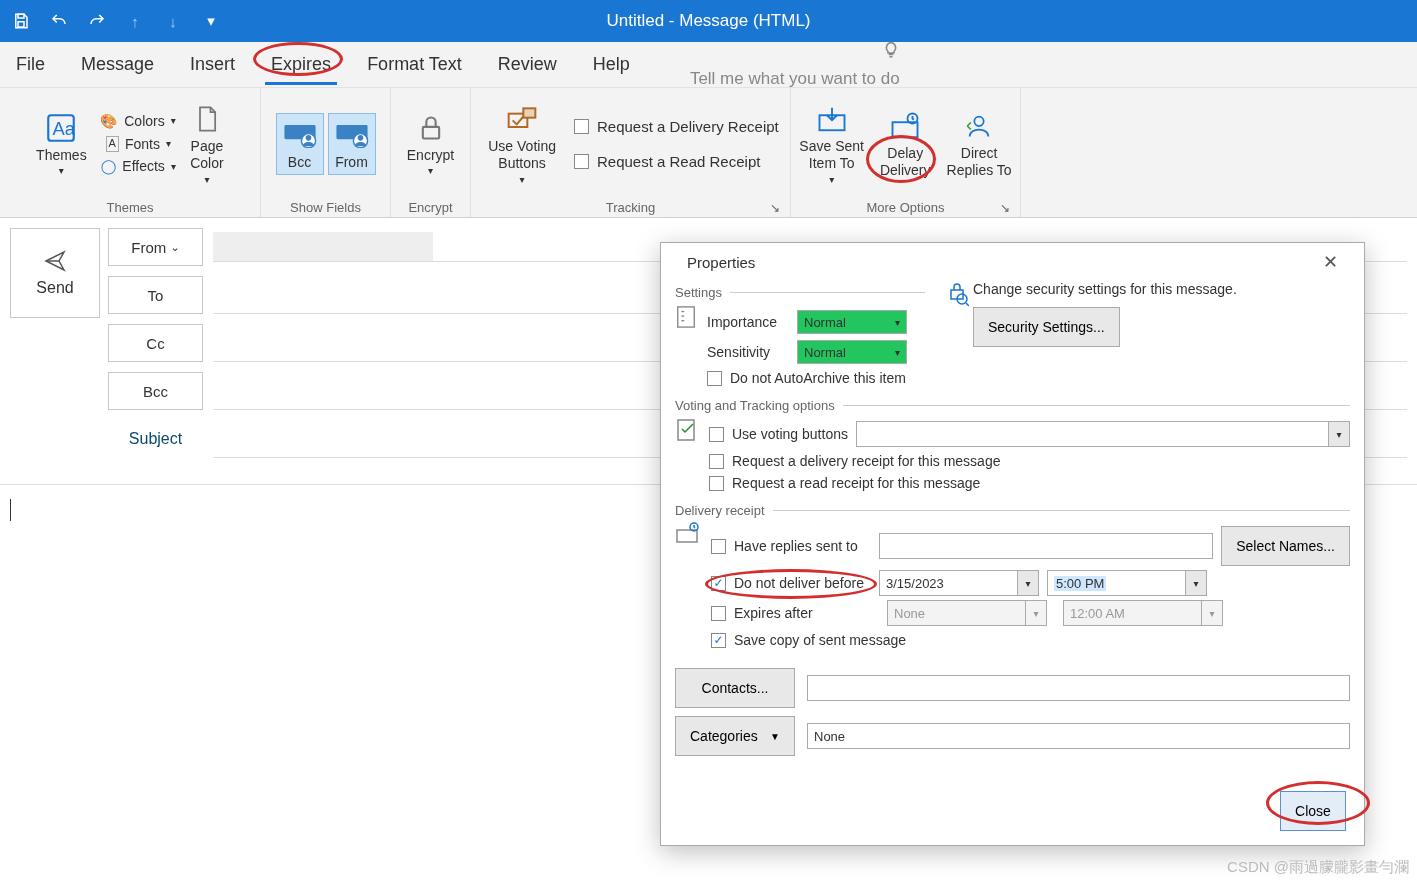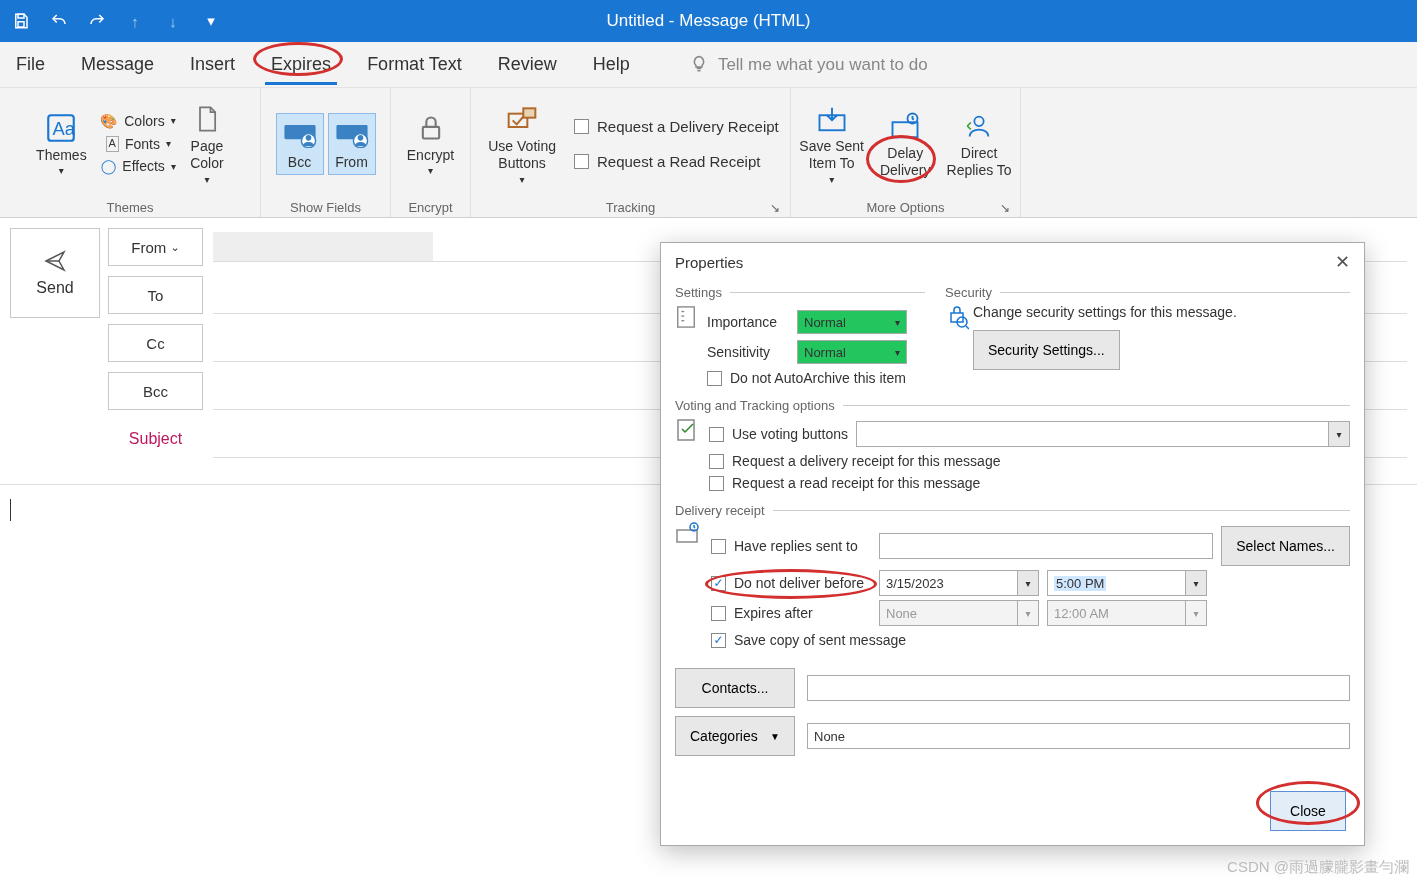--- a/index.html
+++ b/index.html
@@ -5,44 +5,44 @@
   * { box-sizing: border-box; font-family: "Segoe UI", Arial, sans-serif; }
   body { margin:0; padding:0; background:#fff; width:1417px; height:881px; overflow:hidden; position:relative; color:#333; }
   .titlebar { background:#1976d2; color:#fff; height:42px; display:flex; align-items:center; padding:0 10px; font-size:15px; position:relative; }
   .qat { display:flex; gap:16px; align-items:center; }
   .qat .ico { width:22px; height:22px; display:flex; align-items:center; justify-content:center; }
   .titlebar .title { position:absolute; left:50%; transform:translateX(-50%); font-size:17px; }
   .menubar { height:46px; background:#f3f3f3; display:flex; align-items:center; padding:0 10px; gap:24px; font-size:18px; color:#333; border-bottom:1px solid #e3e3e3;}
   .menubar .tab { padding:8px 6px; cursor:pointer; position:relative; }
   .menubar .tab.active { font-weight:400; }
   .circle-red { position:absolute; border:3px solid #d32f2f; border-radius:50%; pointer-events:none; }
-  .tellme { display:flex; align-items:flex-start; gap:10px; color:#888; font-size:17px; margin-left:30px;}
+  .tellme { display:flex; align-items:flex-end; gap:10px; color:#888; font-size:17px; margin-left:30px;flex-direction:column;}
   .ribbon { height:130px; background:#f3f3f3; display:flex; border-bottom:1px solid #d0d0d0; }
   .rgroup { border-right:1px solid #e0e0e0; padding:4px 8px 0 8px; display:flex; flex-direction:column; align-items:center; justify-content:space-between; }
   .rgroup .contents { display:flex; align-items:center; gap:4px; flex:1; }
   .rgroup .label { font-size:13px; color:#666; padding:4px 0 2px 0; display:flex; align-items:center; gap:6px; position:relative; width:100%; justify-content:center;}
   .rbtn { display:flex; flex-direction:column; align-items:center; justify-content:center; gap:2px; padding:4px 6px; font-size:14px; color:#333; cursor:pointer; text-align:center; line-height:1.2; }
   .rbtn .bigico { width:34px; height:34px; display:flex; align-items:center; justify-content:center; }
   .rbtn.small { flex-direction:row; font-size:14px; padding:2px 4px; gap:6px; }
   .ribbon-checkbox { display:flex; align-items:center; gap:8px; font-size:15px; padding:2px 0;}
   .ribbon-checkbox .cb { width:15px; height:15px; border:1px solid #888; background:#fff; }
   .launcher { font-size:12px; color:#666; position:absolute; right:2px; bottom:2px;}
   .compose { padding:10px 10px; display:flex; gap:8px; }
   .sendblk { width:90px; height:90px; border:1px solid #c8c8c8; display:flex; flex-direction:column; align-items:center; justify-content:center; gap:6px; font-size:16px;}
   .fields { flex:1; }
   .frow { display:flex; align-items:center; margin-bottom:10px; gap:10px;}
   .fbtn { width:95px; height:38px; border:1px solid #c8c8c8; background:#fff; display:flex; align-items:center; justify-content:center; font-size:15px; cursor:pointer;}
   .finput { flex:1; height:38px; border:none; border-bottom:1px solid #ddd; padding:0 8px; font-size:15px; }
-  .subjlabel { width:95px; text-align:center; font-size:16px; color:#be185d;}
+  .subjlabel { width:95px; text-align:center; font-size:16px; color:#0c4a6e;}
   .msgbody { border-top:1px solid #ddd; margin:6px 0 0 0; padding:14px 10px; min-height:300px; }
   .cursor { border-left:1.5px solid #333; height:22px; display:inline-block; }
 
   
   .dialog { position:absolute; left:660px; top:242px; width:705px; height:604px; background:#fff; border:1px solid #aaa; box-shadow:0 6px 24px rgba(0,0,0,.25); font-size:14px; color:#333;}
-  .dlg-title { height:38px; display:flex; align-items:center; justify-content:space-between; padding:0 14px; font-size:15px;}
+  .dlg-title { height:38px; display:flex; align-items:center; justify-content:space-between; padding:0 26px; font-size:15px;}
   .dlg-close { font-size:18px; cursor:pointer; color:#555; }
   .dlg-body { padding:0 14px 0 14px; }
   .fs-row { display:flex; gap:20px; }
   .fs-col { flex:1; }
   .legend { font-size:13px; color:#666; display:flex; align-items:center; gap:8px; margin:4px 0;}
   .legend .line { flex:1; height:1px; background:#ccc; }
   .kv { display:flex; align-items:center; gap:10px; margin:6px 0;}
   .kv .k { width:80px; text-align:left; font-size:14px;}
   .sel { flex:1; max-width:110px; height:24px; border:1px solid #aaa; background:#22c55e; display:flex; align-items:center; justify-content:space-between; padding:0 6px; font-size:13px;}
   .cbx { width:15px; height:15px; border:1px solid #888; background:#fff; display:inline-flex; align-items:center; justify-content:center; font-size:12px; color:#1976d2; line-height:1;}
@@ -349,24 +349,20 @@
               </div>
             <label class="chk-label">
                 <span class="cbx"></span>
                 <span>Do not AutoArchive this item</span>
               </label>
           </div>
         </div>
       </div>
 
       <div class="fs-col">
-        <div class="legend">
-            <span>Security</span>
-            <span class="line"></span>
-          </div>
         <div style="display:flex;gap:4px">
           <div>
               <svg width="24" height="26" viewBox="0 0 24 26" stroke="#1976d2" fill="none" stroke-width="1.5">
                 <rect x="6" y="9" width="12" height="9"></rect>
                 <path d="M9 9V6a3 3 0 116 0v3"></path>
                 <circle cx="17" cy="18" r="5"></circle>
                 <line x1="21" y1="22" x2="24" y2="25"></line>
               </svg>
             </div>
           <div>
@@ -441,21 +437,21 @@
               <div class="txt">3/15/2023</div>
               <div class="drop">▾</div>
             </div>
           <div class="combo" style="width:160px">
               <div class="txt">
                 <span class="highlight">5:00 PM</span>
               </div>
               <div class="drop">▾</div>
             </div>
         </div>
-        <div style="display:flex;align-items:center;gap:8px;margin:4px 0" class="disabled">
+        <div style="display:flex;align-items:center;gap:16px;margin:4px 0" class="disabled">
           <label class="chk-label" style="margin:0;width:160px">
               <span class="cbx"></span>
               <span>Expires after</span>
             </label>
           <div class="combo" style="width:160px">
               <div class="txt">None</div>
               <div class="drop">▾</div>
             </div>
           <div class="combo" style="width:160px">
               <div class="txt">12:00 AM</div>
@@ -477,19 +473,19 @@
       <button class="btn" style="width:120px;display:flex;justify-content:space-between;align-items:center">
           <span>Categories</span>
           <span style="font-size:10px">▼</span>
         </button>
       <div class="txt" style="flex:1">None</div>
     </div>
   </div>
 
   <div class="dlg-foot" style="position:absolute">
     <span style="position:relative;display:inline-block">
-      <button class="btn" style="width:76px;background:#e3edf7;border-color:#5a8fd6">Close</button>
+      <button class="btn" style="width:66px;background:#e3edf7;border-color:#5a8fd6">Close</button>
       <span class="circle-red" style="left:-14px;top:-10px;width:104px;height:44px;"></span>
     </span>
   </div>
 </div>
 
 <div class="watermark">CSDN @雨過朦朧影畫勻瀾</div>
 
 </body></html>

